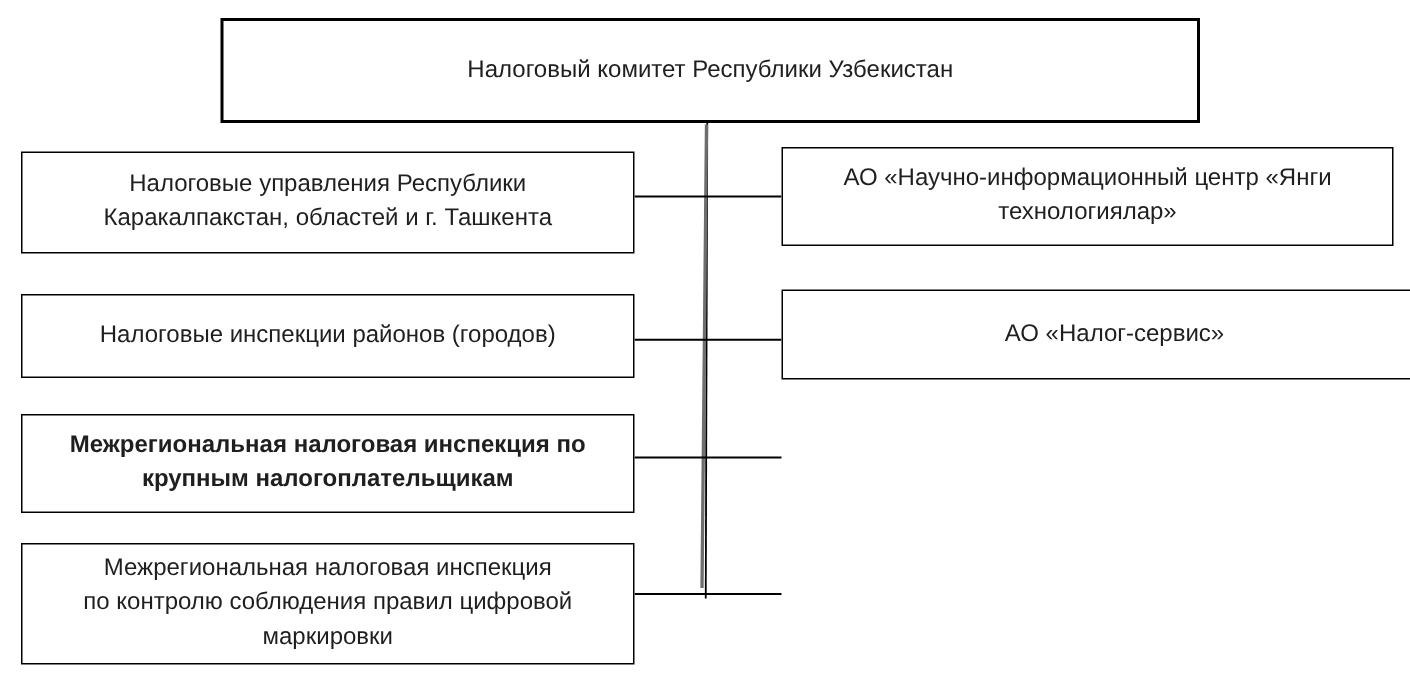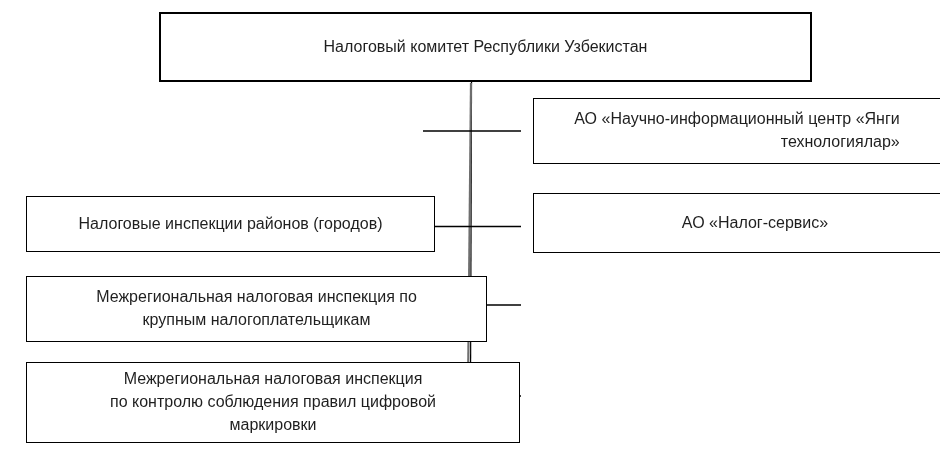--- a/index.html
+++ b/index.html
@@ -22,48 +22,49 @@
     position: absolute;
     background: var(--background, #ffffff);
     border: 1.5px solid var(--border, #000000);
     color: var(--text, #1f1f1f);
     display: flex; align-items: center; justify-content: center;
     text-align: center;
     font-size: 16px;
     line-height: 1.42;
     white-space: pre-line;
     padding: 2px 10px;
-    margin-left: 12px;
   }
   .n-root { left: 147px; top: 12px;  width: 653px; height: 70px; border-width: 2px; }
   .n-l1   { left: 14px;  top: 101px; width: 409px; height: 68px; }
   .n-l2   { left: 14px;  top: 196px; width: 409px; height: 56px; }
-  .n-l3   { left: 14px;  top: 276px; width: 461px; height: 66px; }
-  .n-l4   { left: 14px;  top: 362px; width: 494px; height: 81px; }
-  .n-r1   { left: 521px; top: 98px;  width: 408px; height: 66px; text-align: right; }
+  .n-l3   { left: 14px;  top: 276px; width: 409px; height: 66px; font-weight: bold; }
+  .n-l4   { left: 14px;  top: 362px; width: 409px; height: 81px; }
+  .n-r1   { left: 521px; top: 98px;  width: 408px; height: 66px; }
   .n-r2   { left: 521px; top: 193px; width: 444px; height: 60px; }
   .n-r3   { left: 521px; top: 275px; width: 408px; height: 68px; }
   .n-r4   { left: 521px; top: 368px; width: 408px; height: 69px; }
 </style>
 </head>
 <body>
 
 <div class="canvas">
 
   <svg class="connectors" viewBox="0 0 940 460" xmlns="http://www.w3.org/2000/svg">
     <line x1="471.5" y1="82" x2="470.5" y2="399" style="stroke: var(--connector, #000000); stroke-width: 1.2;"></line>
     <line x1="471" y1="83" x2="468" y2="392" style="stroke: var(--trunk, #6e6e6e); stroke-width: 2.2;"></line>
     <line x1="423" y1="131" x2="521" y2="131" style="stroke: var(--connector, #000000); stroke-width: 1.4;"></line>
     <line x1="423" y1="226.5" x2="521" y2="226.5" style="stroke: var(--connector, #000000); stroke-width: 1.4;"></line>
     <line x1="423" y1="305" x2="521" y2="305" style="stroke: var(--connector, #000000); stroke-width: 1.4;"></line>
     <line x1="423" y1="396" x2="521" y2="396" style="stroke: var(--connector, #000000); stroke-width: 1.4;"></line>
   </svg>
 
   <div class="node n-root">Налоговый комитет Республики Узбекистан</div>
 
+  <div class="node n-l1">Налоговые управления Республики
+Каракалпакстан, областей и г. Ташкента</div>
   <div class="node n-l2">Налоговые инспекции районов (городов)</div>
   <div class="node n-l3">Межрегиональная налоговая инспекция по
 крупным налогоплательщикам</div>
   <div class="node n-l4">Межрегиональная налоговая инспекция
 по контролю соблюдения правил цифровой
 маркировки</div>
 
   <div class="node n-r1">АО «Научно-информационный центр «Янги
 технологиялар»</div>
   <div class="node n-r2">АО «Налог-сервис»</div>

